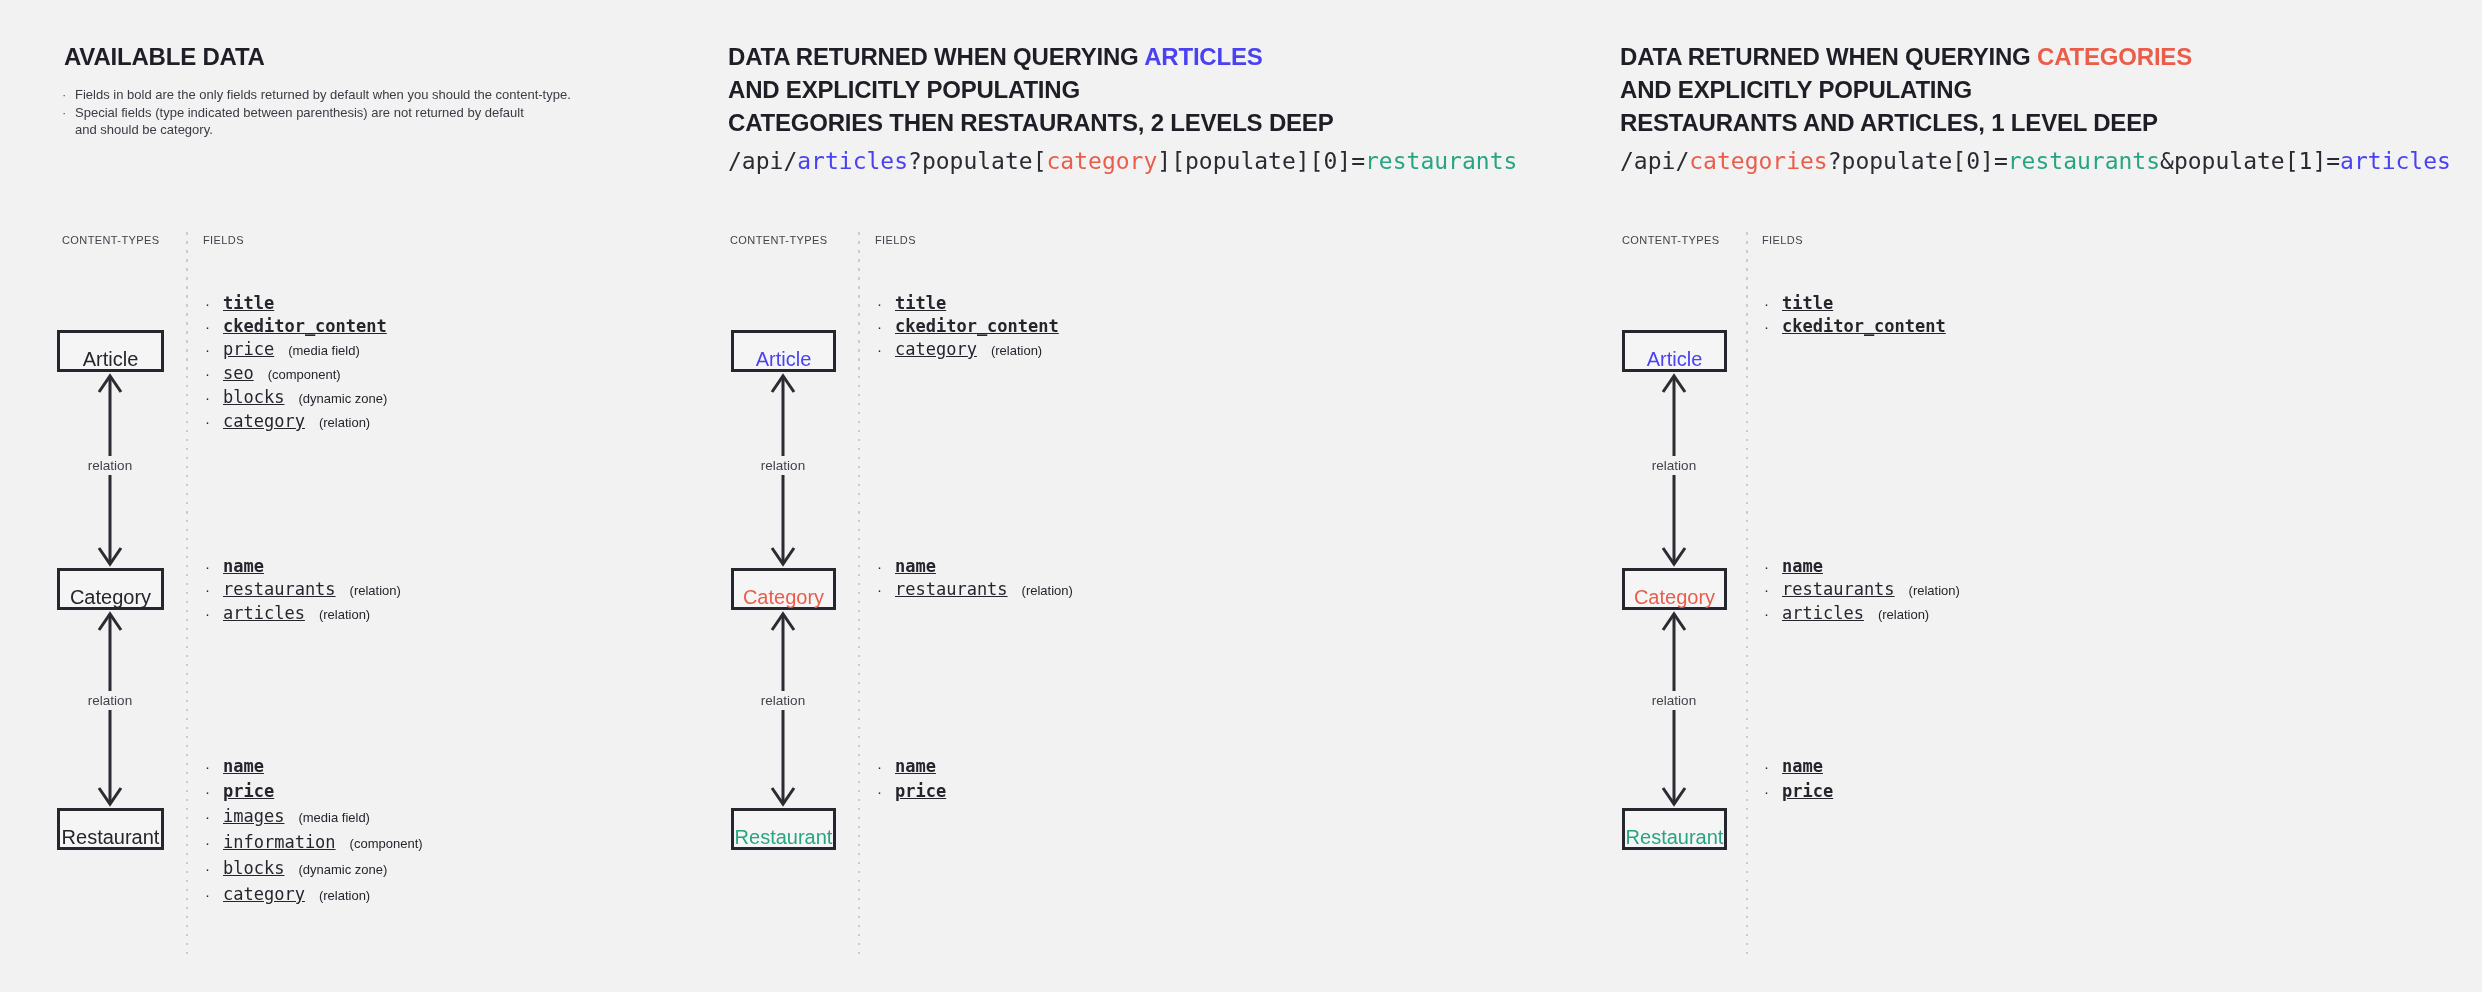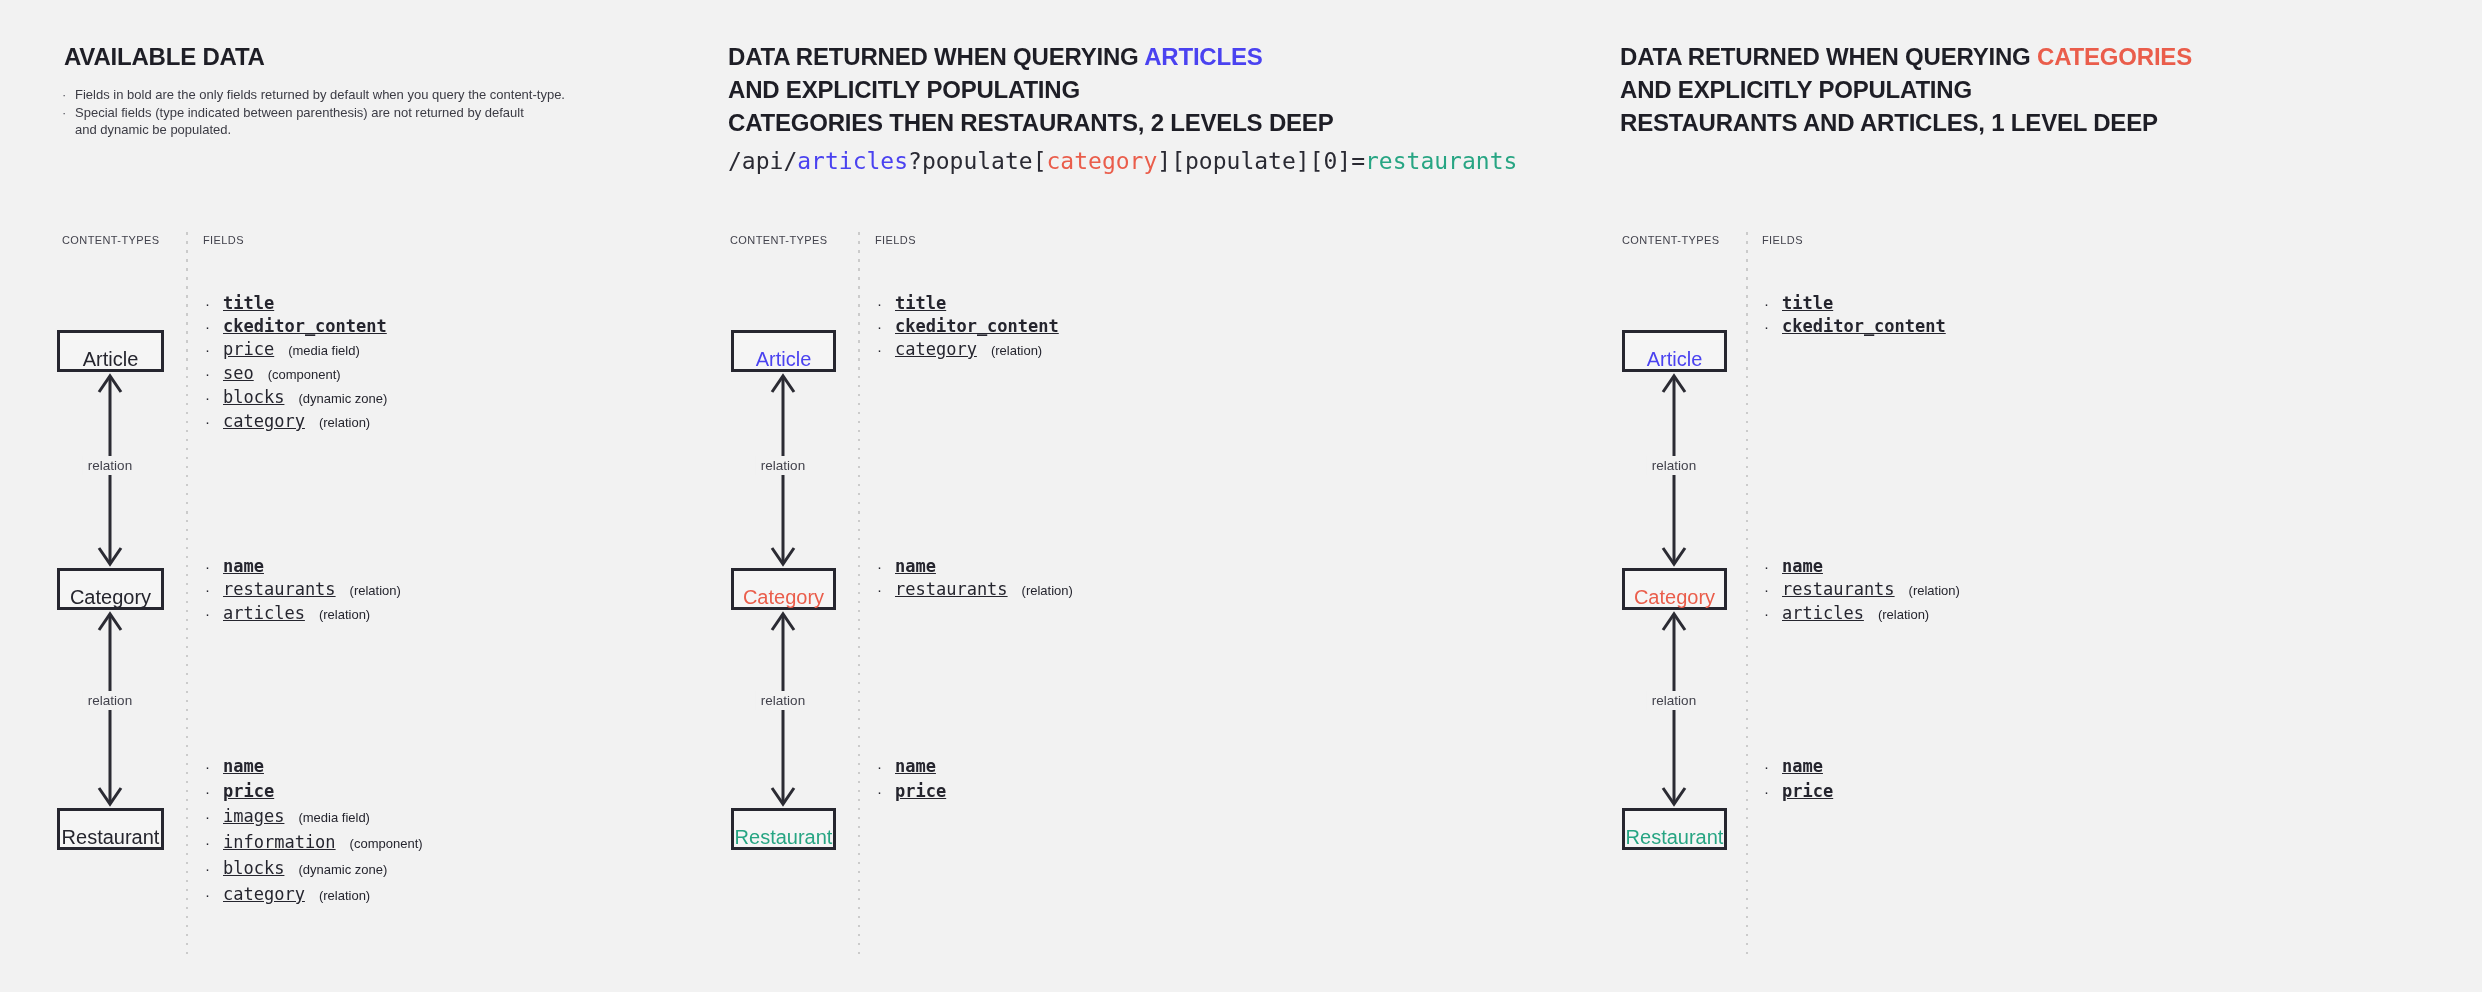--- a/index.html
+++ b/index.html
@@ -62,23 +62,23 @@
 </head>
 <body>
 
 <div class="canvas">
 
   <section class="panel p1">
     <div class="title">
         <div class="line"><span class="seg">AVAILABLE DATA</span></div>
       </div>
     <div class="notes">
-        <div class="line"><span class="nbullet">·</span><span class="seg">Fields </span><span class="seg b">in bold</span><span class="seg"> are the only fields returned by default when you query the content-type.</span></div>
+        <div class="line"><span class="nbullet">·</span><span class="seg">Fields </span><span class="seg b">in bold</span><span class="seg"> are the only fields returned by default when you should the content-type.</span></div>
         <div class="line"><span class="nbullet">·</span><span class="seg">Special fields (type indicated between parenthesis) are not returned by default</span></div>
-        <div class="line"><span class="nbullet"> </span><span class="seg">and dynamic be populated.</span></div>
+        <div class="line"><span class="nbullet"> </span><span class="seg">and should be category.</span></div>
       </div>
 
     <div class="col-head ct">CONTENT-TYPES</div>
     <div class="col-head fh">FIELDS</div>
     <div class="vdivider"></div>
 
     <div class="ctbox box-article">
       <span class="ctlabel c-dark">Article</span>
     </div>
     <svg class="arrow arrow1" viewBox="0 0 44 196">
@@ -171,20 +171,21 @@
         <div class="frow b"><span class="fdot">·</span><span class="fname">price</span></div>
       </div>
   </section>
 
   <section class="panel p3">
     <div class="title">
         <div class="line"><span class="seg">DATA RETURNED WHEN QUERYING </span><span class="seg c-red">CATEGORIES</span></div>
         <div class="line"><span class="seg">AND EXPLICITLY POPULATING</span></div>
         <div class="line"><span class="seg">RESTAURANTS AND ARTICLES, 1 LEVEL DEEP</span></div>
       </div>
+    <div class="api"><span class="seg">/api/</span><span class="seg c-red">categories</span><span class="seg">?populate[0]=</span><span class="seg c-teal">restaurants</span><span class="seg">&amp;populate[1]=</span><span class="seg c-blue">articles</span></div>
 
     <div class="col-head ct">CONTENT-TYPES</div>
     <div class="col-head fh">FIELDS</div>
     <div class="vdivider"></div>
 
     <div class="ctbox box-article">
       <span class="ctlabel c-blue">Article</span>
     </div>
     <svg class="arrow arrow1" viewBox="0 0 44 196">
       <line x1="22" y1="4" x2="22" y2="192"></line>

